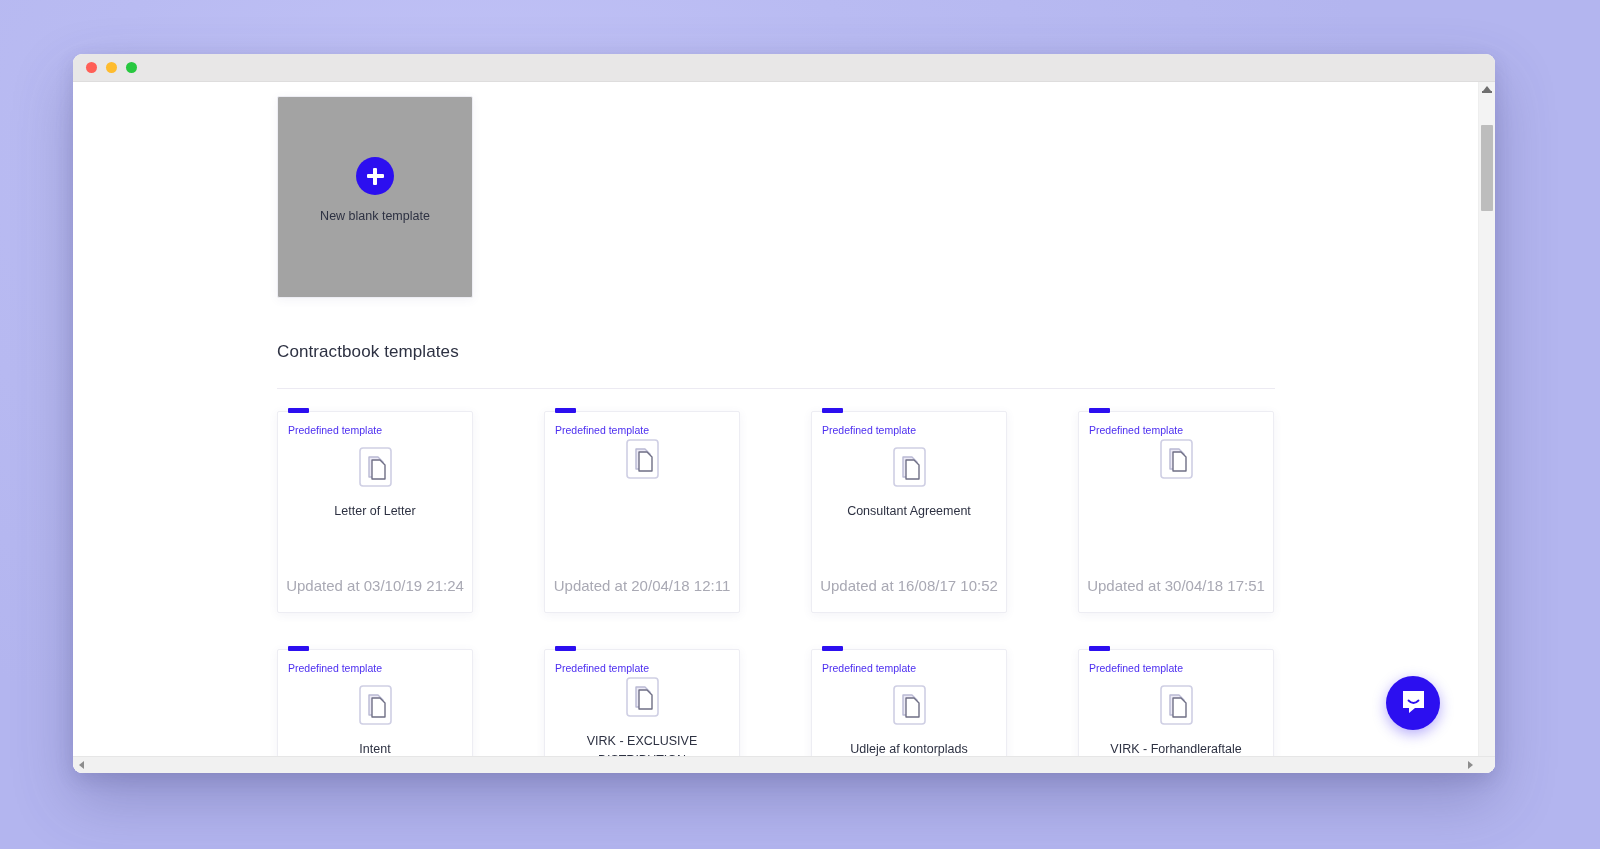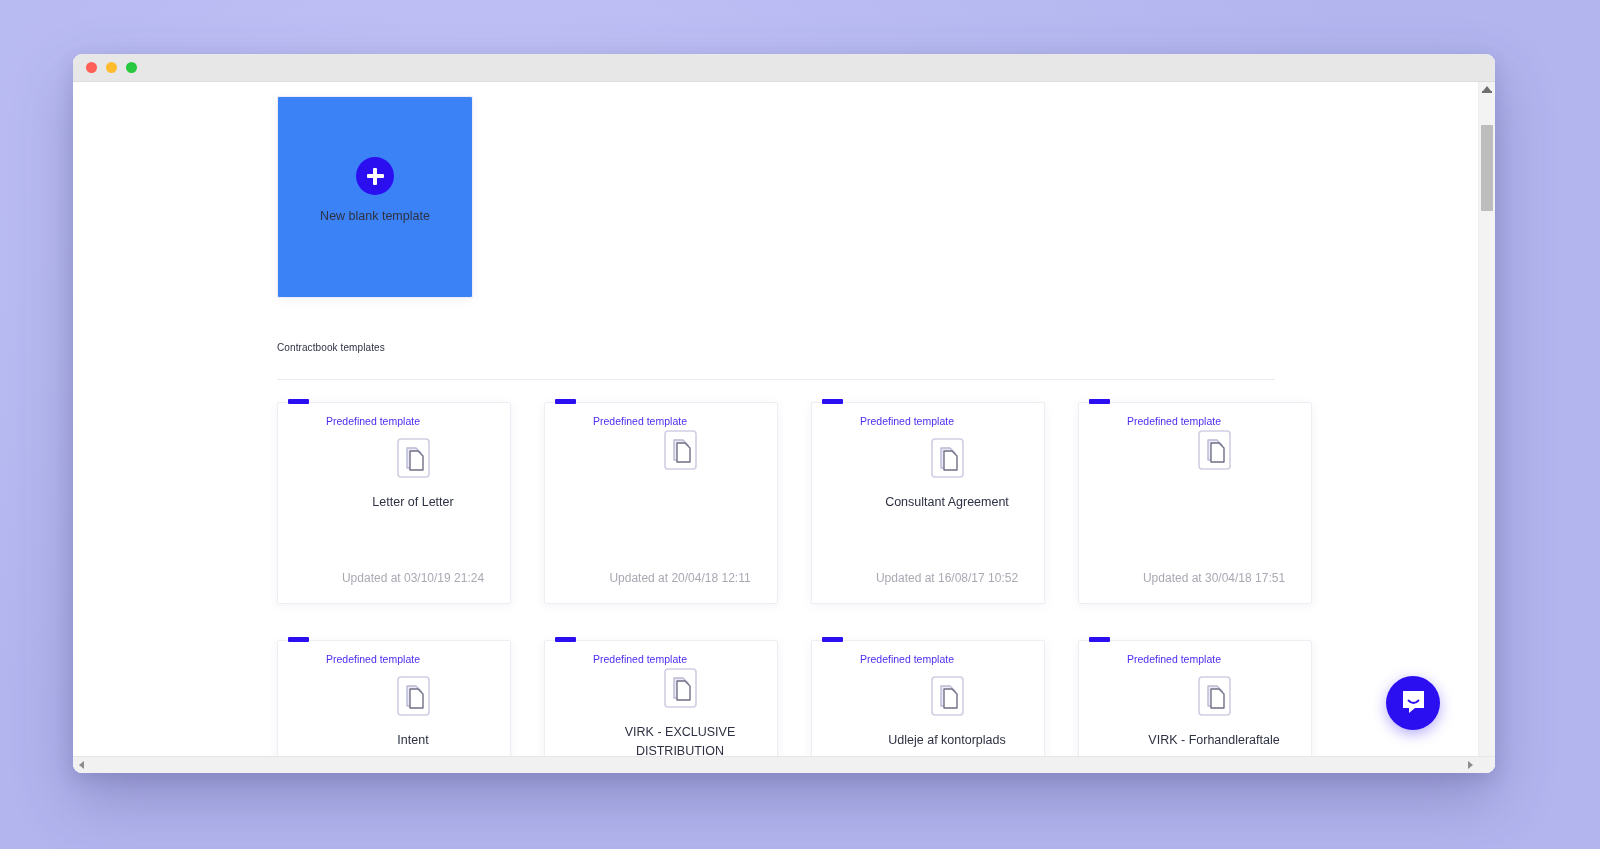--- a/index.html
+++ b/index.html
@@ -147,21 +147,21 @@
     position: absolute;
     left: 204px;
     top: 14px;
     width: 1000px;
   }
 
   
   .blank-card {
     width: 194px;
     height: 200px;
-    background: #3b82f6;
+    background: #a3a3a3;
     border: 1px solid #ededf3;
     border-radius: 2px;
     box-shadow: 0 2px 10px rgba(90, 90, 140, .07);
     display: flex;
     flex-direction: column;
     align-items: center;
     justify-content: center;
     cursor: pointer;
   }
   .plus-circle {
@@ -188,21 +188,21 @@
   }
   .plus-wrap { position: relative; width: 38px; height: 38px;
                display:flex; align-items:center; justify-content:center; }
   .blank-label {
     font-size: 12.5px;
     color: #2d3142;
   }
 
   .section-title {
     margin-top: 44px;
-    font-size: 10px;
+    font-size: 17px;
     color: #2d3142;
     letter-spacing: .1px;
   }
   .divider {
     margin-top: 26px;
     width: 998px;
     height: 1px;
     background: #eceaf2;
   }
 
@@ -221,21 +221,20 @@
     height: 200px;
     background: #ffffff;
     border: 1px solid #ededf3;
     border-radius: 2px;
     box-shadow: 0 2px 10px rgba(90, 90, 140, .07);
     display: flex;
     flex-direction: column;
     align-items: center;
     cursor: pointer;
     overflow: visible;
-    padding-left: 38px;
   }
   .ribbon {
     position: absolute;
     left: 10px;
     top: -4px;
     width: 21px;
     height: 5px;
     background: #2c0ff0;
     border-radius: 1px;
   }
@@ -256,21 +255,21 @@
     text-align: center;
     font-size: 12.5px;
     line-height: 18.5px;
     color: #2d3142;
   }
   .tpl-updated {
     position: absolute;
     bottom: 18px;
     width: 100%;
     text-align: center;
-    font-size: 12px;
+    font-size: 15px;
     color: #a9a9b4;
   }
 
   
   .tpl-card.tall .doc-icon { margin-top: 2px; }
 
   
   .intercom {
     position: absolute;
     right: 38px;

